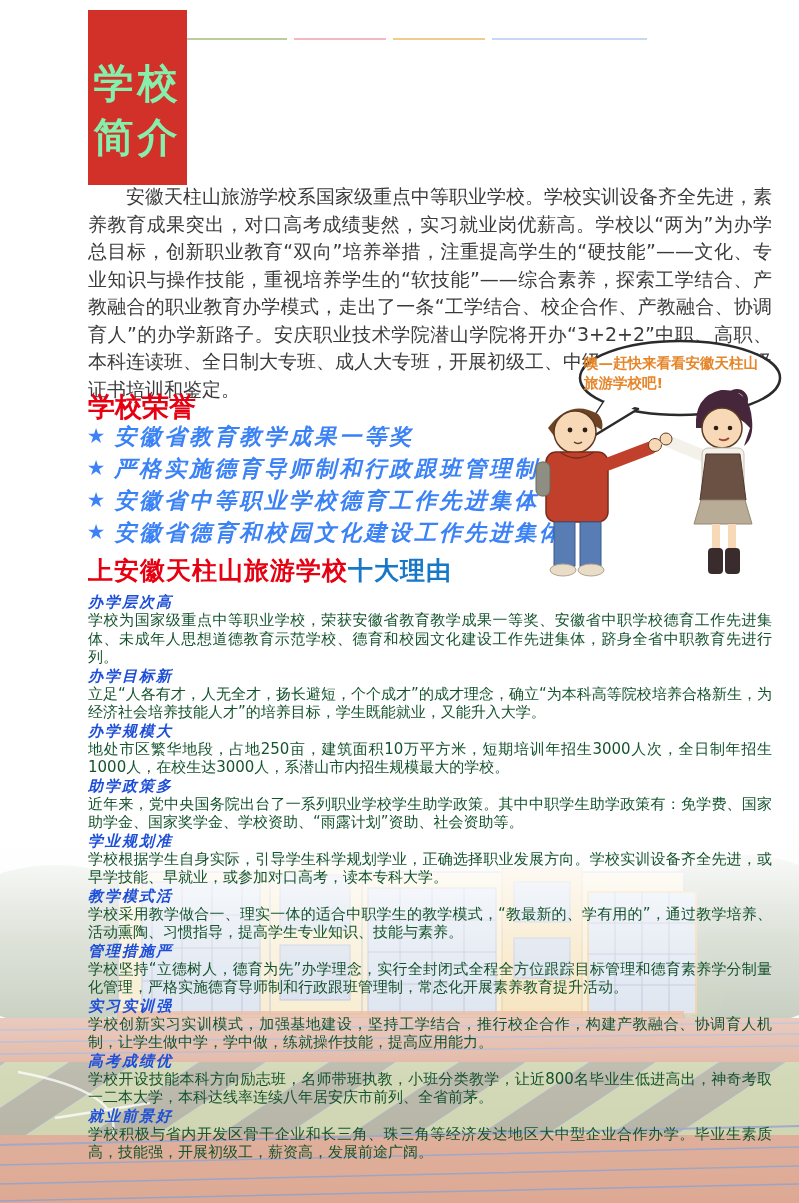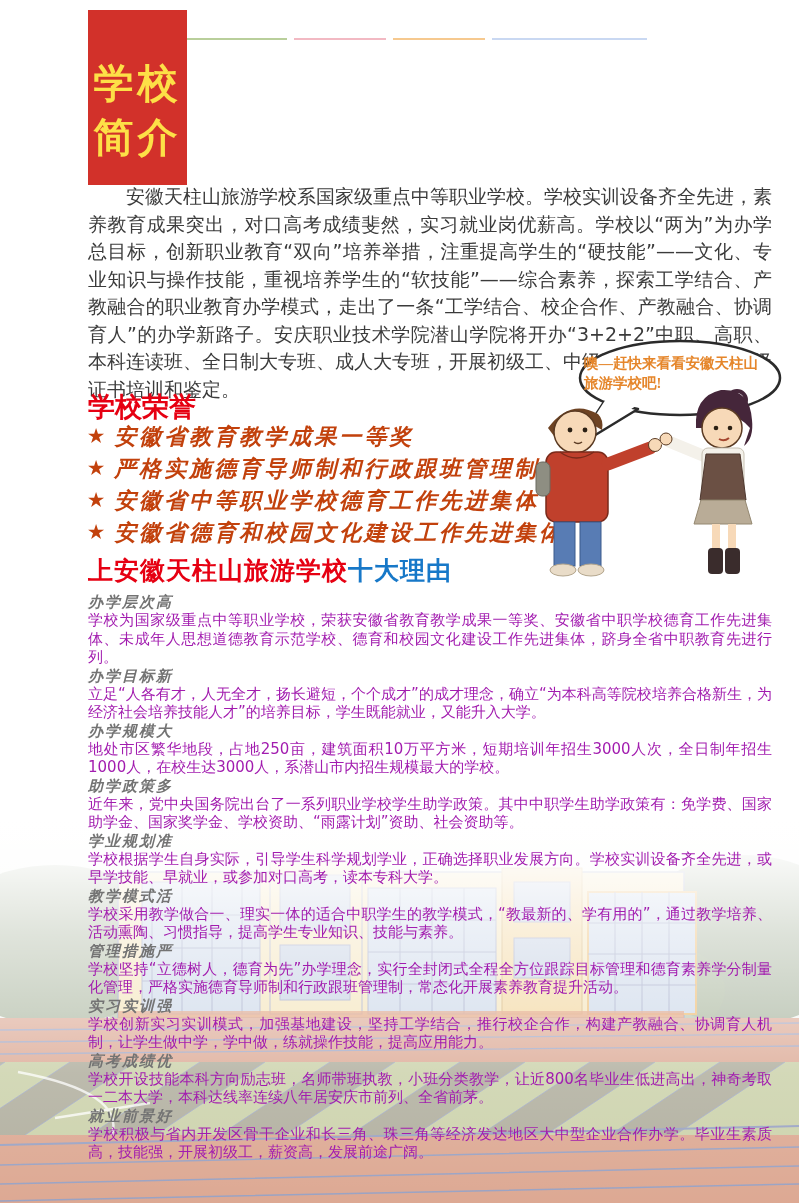--- a/index.html
+++ b/index.html
@@ -8,54 +8,54 @@
 
   
   .bg-art{position:absolute;left:0;top:820px;width:799px;height:383px;}
   .bg-veil{position:absolute;left:0;top:0;width:100%;height:100%;
     background:linear-gradient(180deg,#ffffff 0%,rgba(255,255,255,.94) 9%,
       rgba(255,255,255,.66) 30%,rgba(255,255,255,.46) 50%,
       rgba(255,255,255,.24) 66%,rgba(255,255,255,.10) 100%);}
 
   
   .badge{position:absolute;left:88px;top:10px;width:99px;height:175px;background:#d2312a;
-         color:#fde047;font-family:"DejaVu Serif","Liberation Serif",serif;font-weight:bold;
+         color:#86efac;font-family:"DejaVu Serif","Liberation Serif",serif;font-weight:bold;
          font-size:40px;letter-spacing:4px;text-align:center;box-sizing:border-box;padding-top:46px;line-height:1.35;}
 
   
   .deco-line{position:absolute;left:187px;top:38px;height:2px;}
   .deco-line span{display:inline-block;height:2px;vertical-align:top;margin-right:7px;}
   .seg-green{width:100px;background:#b9cf9b;}
   .seg-pink{width:92px;background:#f2b9c3;}
   .seg-orange{width:92px;background:#f6c98f;}
   .seg-blue{width:155px;background:#c9d8f2;}
 
   .intro{position:absolute;left:88px;top:183px;width:684px;margin:0;
          font-size:19px;line-height:27.5px;color:#3b3b3b;text-indent:2em;text-align:justify;}
 
   .honors-heading{position:absolute;left:88px;top:389px;margin:0;
                   font-size:27px;font-weight:bold;color:#e60012;}
   .honors{position:absolute;left:88px;top:421px;margin:0;padding:0;list-style:none;}
   .honors li{line-height:31px;font-family:"DejaVu Serif","Liberation Serif",serif;
-             font-style:italic;font-weight:bold;font-size:22px;letter-spacing:3px;color:#c2410c;}
+             font-style:italic;font-weight:bold;font-size:22px;letter-spacing:3px;color:#3b82f6;}
   .honors .star{font-style:normal;font-size:18px;letter-spacing:0;margin-right:10px;position:relative;top:-2px;}
 
   
   .cartoon{position:absolute;left:518px;top:336px;width:276px;height:246px;}
   .bubble-text{position:absolute;left:66px;top:17px;width:178px;
-               font-size:14.5px;font-weight:bold;line-height:20px;color:#e5862b;font-family:Liberation Serif, serif;}
+               font-size:14.5px;font-weight:bold;line-height:20px;color:#e5862b;}
 
   
   .reasons-heading{position:absolute;left:88px;top:554px;margin:0;font-size:25px;font-weight:bold;letter-spacing:1px;}
   .reasons-heading .red{color:#e60012;}
   .reasons-heading .blue{color:#1778c8;}
   .reasons{position:absolute;left:88px;top:594px;width:684px;}
   .reason h3{margin:0 0 1px 0;font-size:15px;line-height:16px;font-weight:bold;font-style:italic;
-             font-family:"DejaVu Serif","Liberation Serif",serif;color:#737373;letter-spacing:2px;}
-  .reason p{margin:0;font-size:15px;line-height:18.5px;color:#a21caf;text-align:justify;}
+             font-family:"DejaVu Serif","Liberation Serif",serif;color:#1d4ed8;letter-spacing:2px;}
+  .reason p{margin:0;font-size:15px;line-height:18.5px;color:#14532d;text-align:justify;}
   .reason{margin-bottom:1px;}
 </style>
 </head>
 <body>
 
 <div class="page">
 
   <div class="bg-art">
     <svg width="799" height="383" viewBox="0 0 799 383" preserveAspectRatio="none">
       <rect x="0" y="0" width="799" height="383" fill="#f3f5f1"></rect>

